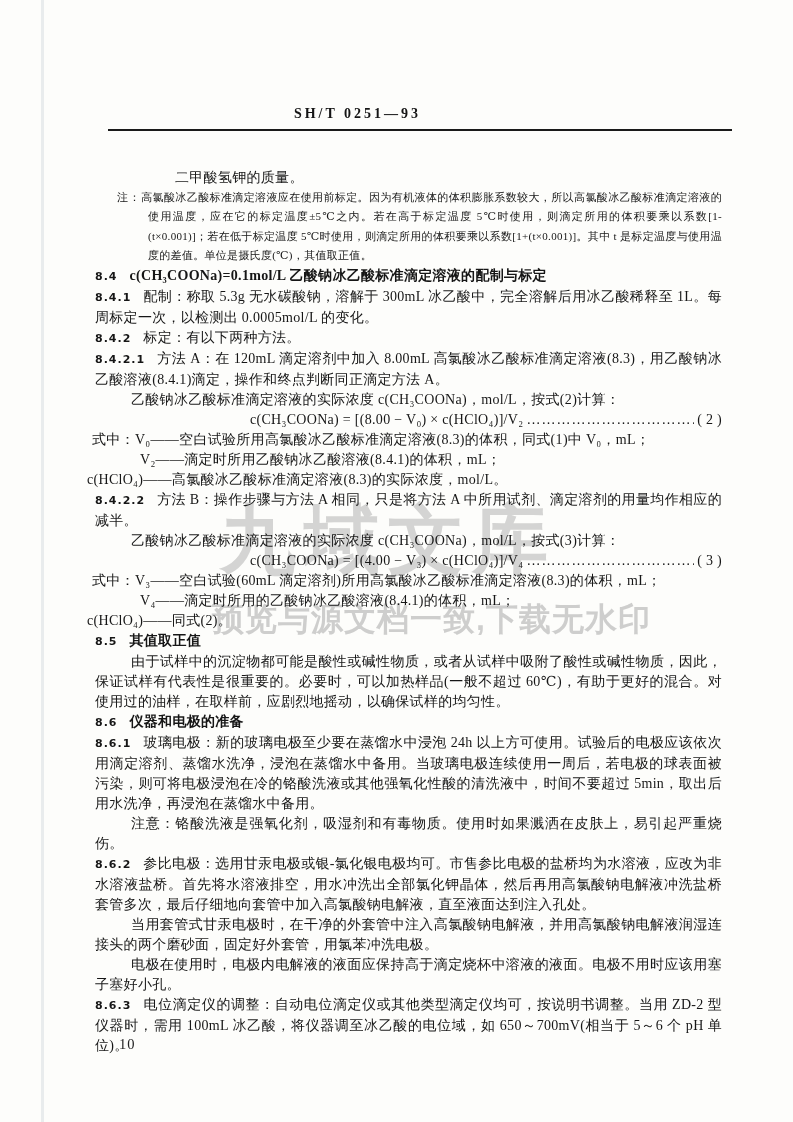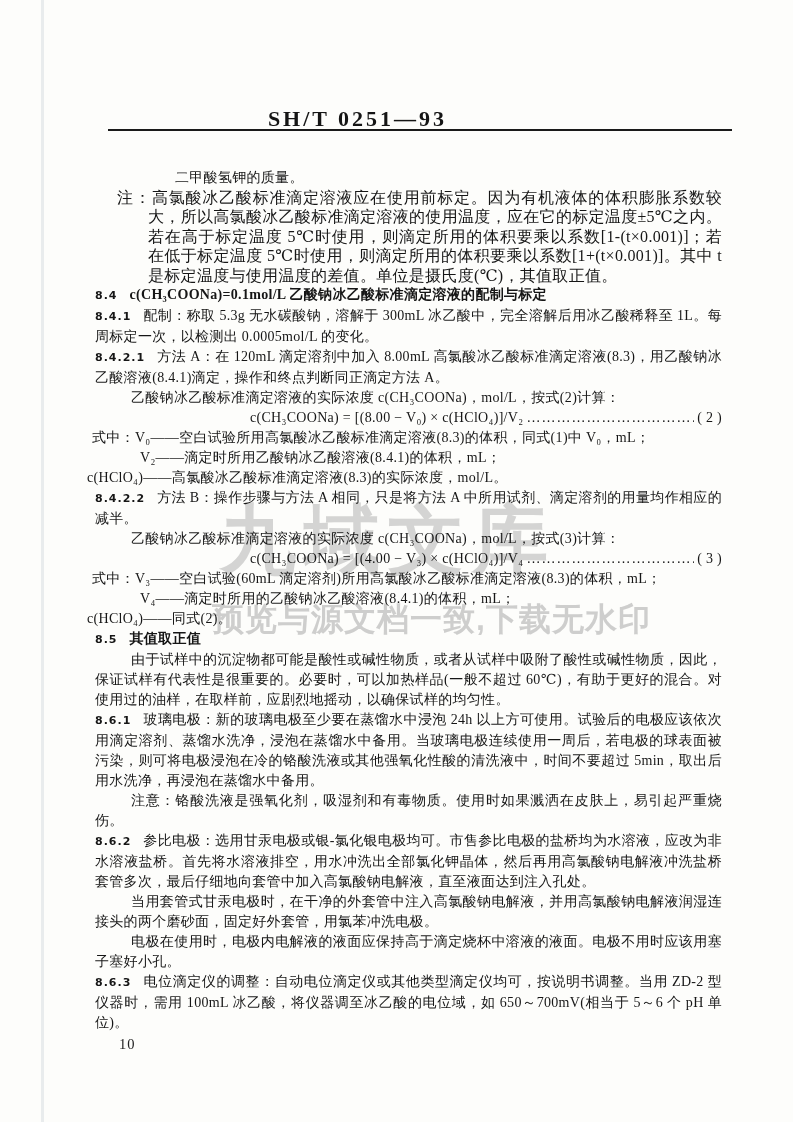--- a/index.html
+++ b/index.html
@@ -16,21 +16,21 @@
     color:#1b1b1b;
   }
   
   .scan-edge{
     position:absolute;left:41px;top:0;width:3px;height:1122px;
     background:#e3e7ea;opacity:.8;
   }
   .doc-header{
     position:absolute;top:106px;left:0;width:667px;
     text-align:center;
-    font-weight:bold;font-size:22px;letter-spacing:3px;
+    font-weight:bold;font-size:14px;letter-spacing:3px;
     padding-left:48px;box-sizing:border-box;
     color:#151515;
   }
   .header-rule{
     position:absolute;top:129px;left:108px;width:624px;height:2px;
     background:#1a1a1a;
   }
   
   .wm{position:absolute;z-index:1;font-family:"Liberation Sans","DejaVu Sans",sans-serif;pointer-events:none;}
   .wm-title{
@@ -47,21 +47,21 @@
   }
   .content{
     position:absolute;z-index:2;left:95px;top:140px;width:627px;
     font-size:14px;line-height:20px;letter-spacing:.3px;
     color:#161616;
     margin-top:28px;
   }
   .blk{text-align:justify;}
   .cont{padding-left:80px;}
   .note{
-    font-size:16px;line-height:19.4px;
+    font-size:11px;line-height:19.4px;
     padding-left:53px;text-indent:-31px;
   }
   .note .note-label{letter-spacing:1px;}
   .p-ind{text-indent:36px;}
   .clause .num{
     font-family:"DejaVu Sans","Liberation Sans",sans-serif;
     font-weight:bold;font-size:11px;margin-right:12px;
     letter-spacing:1px;
   }
   .h-bold .txt{font-weight:bold;}
@@ -93,20 +93,21 @@
   <div class="content">
 
     <div class="blk cont">二甲酸氢钾的质量。</div>
 
     <div class="blk note"><span class="note-label">注：</span><span class="txt">高氯酸冰乙酸标准滴定溶液应在使用前标定。因为有机液体的体积膨胀系数较大，所以高氯酸冰乙酸标准滴定溶液的使用温度，应在它的标定温度±5℃之内。若在高于标定温度 5℃时使用，则滴定所用的体积要乘以系数[1-(t×0.001)]；若在低于标定温度 5℃时使用，则滴定所用的体积要乘以系数[1+(t×0.001)]。其中 t 是标定温度与使用温度的差值。单位是摄氏度(℃)，其值取正值。</span></div>
 
     <div class="blk clause h-bold"><span class="num">8.4</span><span class="txt">c(CH₃COONa)=0.1mol/L 乙酸钠冰乙酸标准滴定溶液的配制与标定</span></div>
 
     <div class="blk clause"><span class="num">8.4.1</span><span class="txt">配制：称取 5.3g 无水碳酸钠，溶解于 300mL 冰乙酸中，完全溶解后用冰乙酸稀释至 1L。每周标定一次，以检测出 0.0005mol/L 的变化。</span></div>
 
+    <div class="blk clause"><span class="num">8.4.2</span><span class="txt">标定：有以下两种方法。</span></div>
 
     <div class="blk clause"><span class="num">8.4.2.1</span><span class="txt">方法 A：在 120mL 滴定溶剂中加入 8.00mL 高氯酸冰乙酸标准滴定溶液(8.3)，用乙酸钠冰乙酸溶液(8.4.1)滴定，操作和终点判断同正滴定方法 A。</span></div>
 
     <div class="blk p-ind">乙酸钠冰乙酸标准滴定溶液的实际浓度 c(CH₃COONa)，mol/L，按式(2)计算：</div>
 
     <div class="blk formula">
         <span class="f-expr">c(CH₃COONa) = [(8.00 − V₀) × c(HClO₄)]/V₂</span>
         <span class="f-dots">……………………………………</span>
         <span class="f-no">( 2 )</span>
       </div>
@@ -126,20 +127,21 @@
       </div>
 
     <div class="blk def">式中：V₃——空白试验(60mL 滴定溶剂)所用高氯酸冰乙酸标准滴定溶液(8.3)的体积，mL；</div>
     <div class="blk def-sub">V₄——滴定时所用的乙酸钠冰乙酸溶液(8.4.1)的体积，mL；</div>
     <div class="blk def-c">c(HClO₄)——同式(2)。</div>
 
     <div class="blk clause h-bold"><span class="num">8.5</span><span class="txt">其值取正值</span></div>
 
     <div class="blk p-ind">由于试样中的沉淀物都可能是酸性或碱性物质，或者从试样中吸附了酸性或碱性物质，因此，保证试样有代表性是很重要的。必要时，可以加热样品(一般不超过 60℃)，有助于更好的混合。对使用过的油样，在取样前，应剧烈地摇动，以确保试样的均匀性。</div>
 
+    <div class="blk clause h-bold"><span class="num">8.6</span><span class="txt">仪器和电极的准备</span></div>
 
     <div class="blk clause"><span class="num">8.6.1</span><span class="txt">玻璃电极：新的玻璃电极至少要在蒸馏水中浸泡 24h 以上方可使用。试验后的电极应该依次用滴定溶剂、蒸馏水洗净，浸泡在蒸馏水中备用。当玻璃电极连续使用一周后，若电极的球表面被污染，则可将电极浸泡在冷的铬酸洗液或其他强氧化性酸的清洗液中，时间不要超过 5min，取出后用水洗净，再浸泡在蒸馏水中备用。</span></div>
 
     <div class="blk p-ind">注意：铬酸洗液是强氧化剂，吸湿剂和有毒物质。使用时如果溅洒在皮肤上，易引起严重烧伤。</div>
 
     <div class="blk clause"><span class="num">8.6.2</span><span class="txt">参比电极：选用甘汞电极或银-氯化银电极均可。市售参比电极的盐桥均为水溶液，应改为非水溶液盐桥。首先将水溶液排空，用水冲洗出全部氯化钾晶体，然后再用高氯酸钠电解液冲洗盐桥套管多次，最后仔细地向套管中加入高氯酸钠电解液，直至液面达到注入孔处。</span></div>
 
     <div class="blk p-ind">当用套管式甘汞电极时，在干净的外套管中注入高氯酸钠电解液，并用高氯酸钠电解液润湿连接头的两个磨砂面，固定好外套管，用氯苯冲洗电极。</div>
     <div class="blk p-ind">电极在使用时，电极内电解液的液面应保持高于滴定烧杯中溶液的液面。电极不用时应该用塞子塞好小孔。</div>
 

